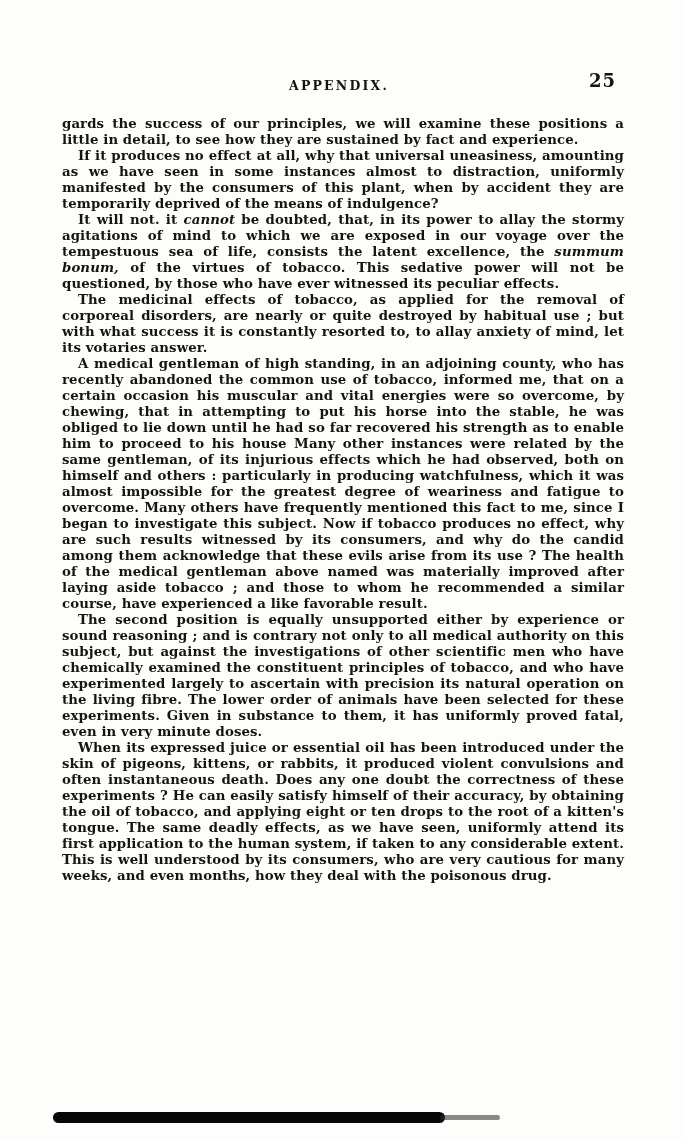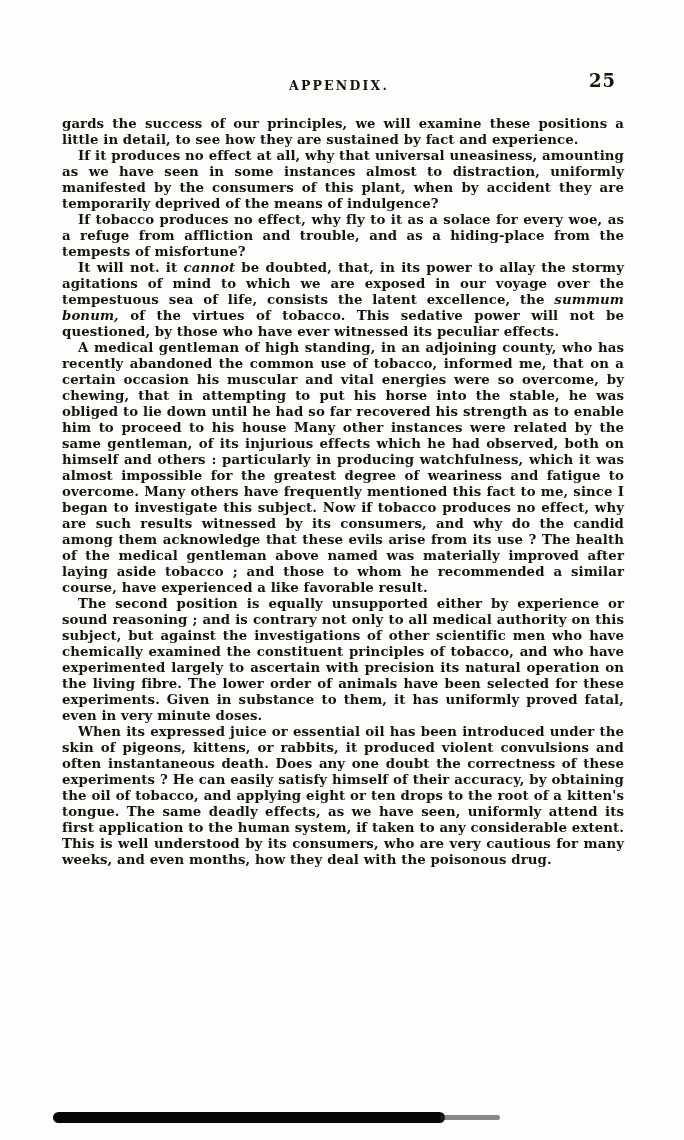--- a/index.html
+++ b/index.html
@@ -88,22 +88,22 @@
 <div class="page">
 
   <div class="page-header">
     <div class="running-head">APPENDIX.</div>
     <div class="page-number">25</div>
   </div>
 
   <div class="page-body">
       <p class="para"><span>gards the success of our principles, we will examine these positions a little in detail, to see how they are sustained by fact and experience.</span></p>
       <p class="para indent"><span>If it produces no effect at all, why that universal uneasiness, amounting as we have seen in some instances almost to distraction, uniformly manifested by the consumers of this plant, when by accident they are temporarily deprived of the means of indulgence?</span></p>
-      <p class="para indent"><span>If tobacco produces no effect, why fly to it as a solace for every woe, as a refuge from affliction and trouble, and as a hiding-place from the tempests of misfortune?</span></p>
       <p class="para indent"><span>It will not. it </span><span class="italic">cannot</span><span> be doubted, that, in its power to allay the stormy agitations of mind to which we are exposed in our voyage over the tempestuous sea of life, consists the latent excellence, the </span><span class="italic">summum bonum,</span><span> of the virtues of tobacco.  This sedative power will not be questioned, by those who have ever witnessed its peculiar effects.</span></p>
+      <p class="para indent"><span>The medicinal effects of tobacco, as applied for the removal of corporeal disorders, are nearly or quite destroyed by habitual use ; but with what success it is constantly resorted to, to allay anxiety of mind, let its votaries answer.</span></p>
       <p class="para indent"><span>A medical gentleman of high standing, in an adjoining county, who has recently abandoned the common use of tobacco, informed me, that on a certain occasion his muscular and vital energies were so overcome, by chewing, that in attempting to put his horse into the stable, he was obliged to lie down until he had so far recovered his strength as to enable him to proceed to his house  Many other instances were related by the same gentleman, of its injurious effects which he had observed, both on himself and others : particularly in producing watchfulness, which it was almost impossible for the greatest degree of weariness and fatigue to overcome.  Many others have frequently mentioned this fact to me, since I began to investigate this subject. Now if tobacco produces no effect, why are such results witnessed by its consumers, and why do the candid among them acknowledge that these evils arise from its use ?  The health of the medical gentleman above named was materially improved after laying aside tobacco ; and those to whom he recommended a similar course, have experienced a like favorable result.</span></p>
       <p class="para indent"><span>The second position is equally unsupported either by experience or sound reasoning ; and is contrary not only to all medical authority on this subject, but against the investigations of other scientific men who have chemically examined the constituent principles of tobacco, and who have experimented largely to ascertain with precision its natural operation on the living fibre.  The lower order of animals have been selected for these experiments.  Given in substance to them, it has uniformly proved fatal, even in very minute doses.</span></p>
       <p class="para indent"><span>When its expressed juice or essential oil has been introduced under the skin of pigeons, kittens, or rabbits, it produced violent convulsions and often instantaneous death.  Does any one doubt the correctness of these experiments ?  He can easily satisfy himself of their accuracy, by obtaining the oil of tobacco, and applying eight or ten drops to the root of a kitten's tongue.  The same deadly effects, as we have seen, uniformly attend its first application to the human system, if taken to any considerable extent.  This is well understood by its consumers, who are very cautious for many weeks, and even months, how they deal with the poisonous drug.</span></p>
     </div>
 
   <div class="scan-artifact"></div>
   <div class="scan-artifact-tail"></div>
 
 </div>
 

